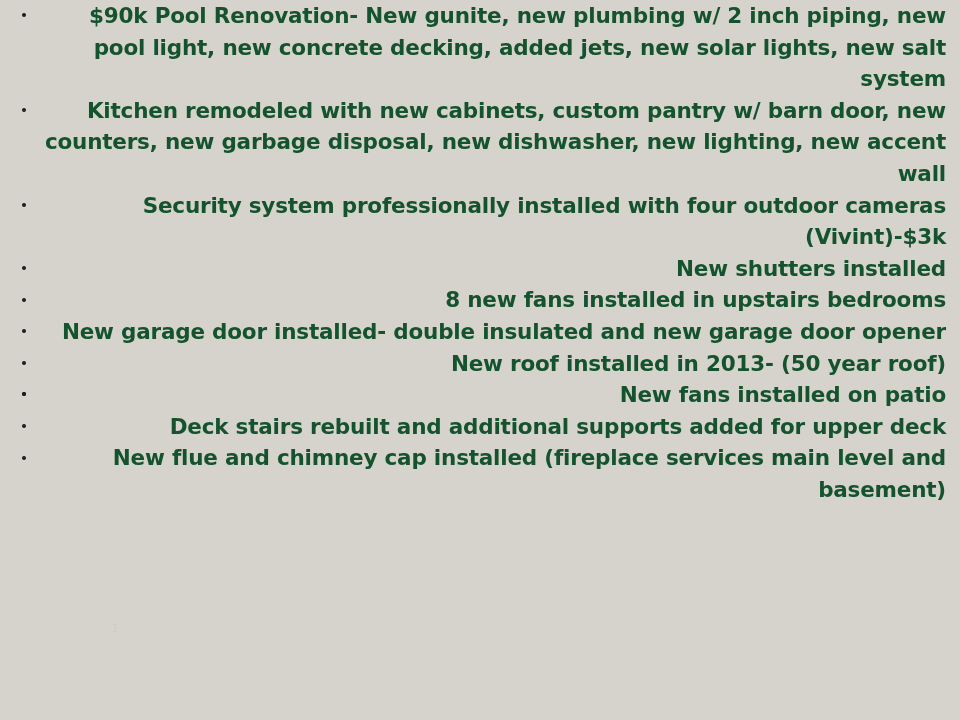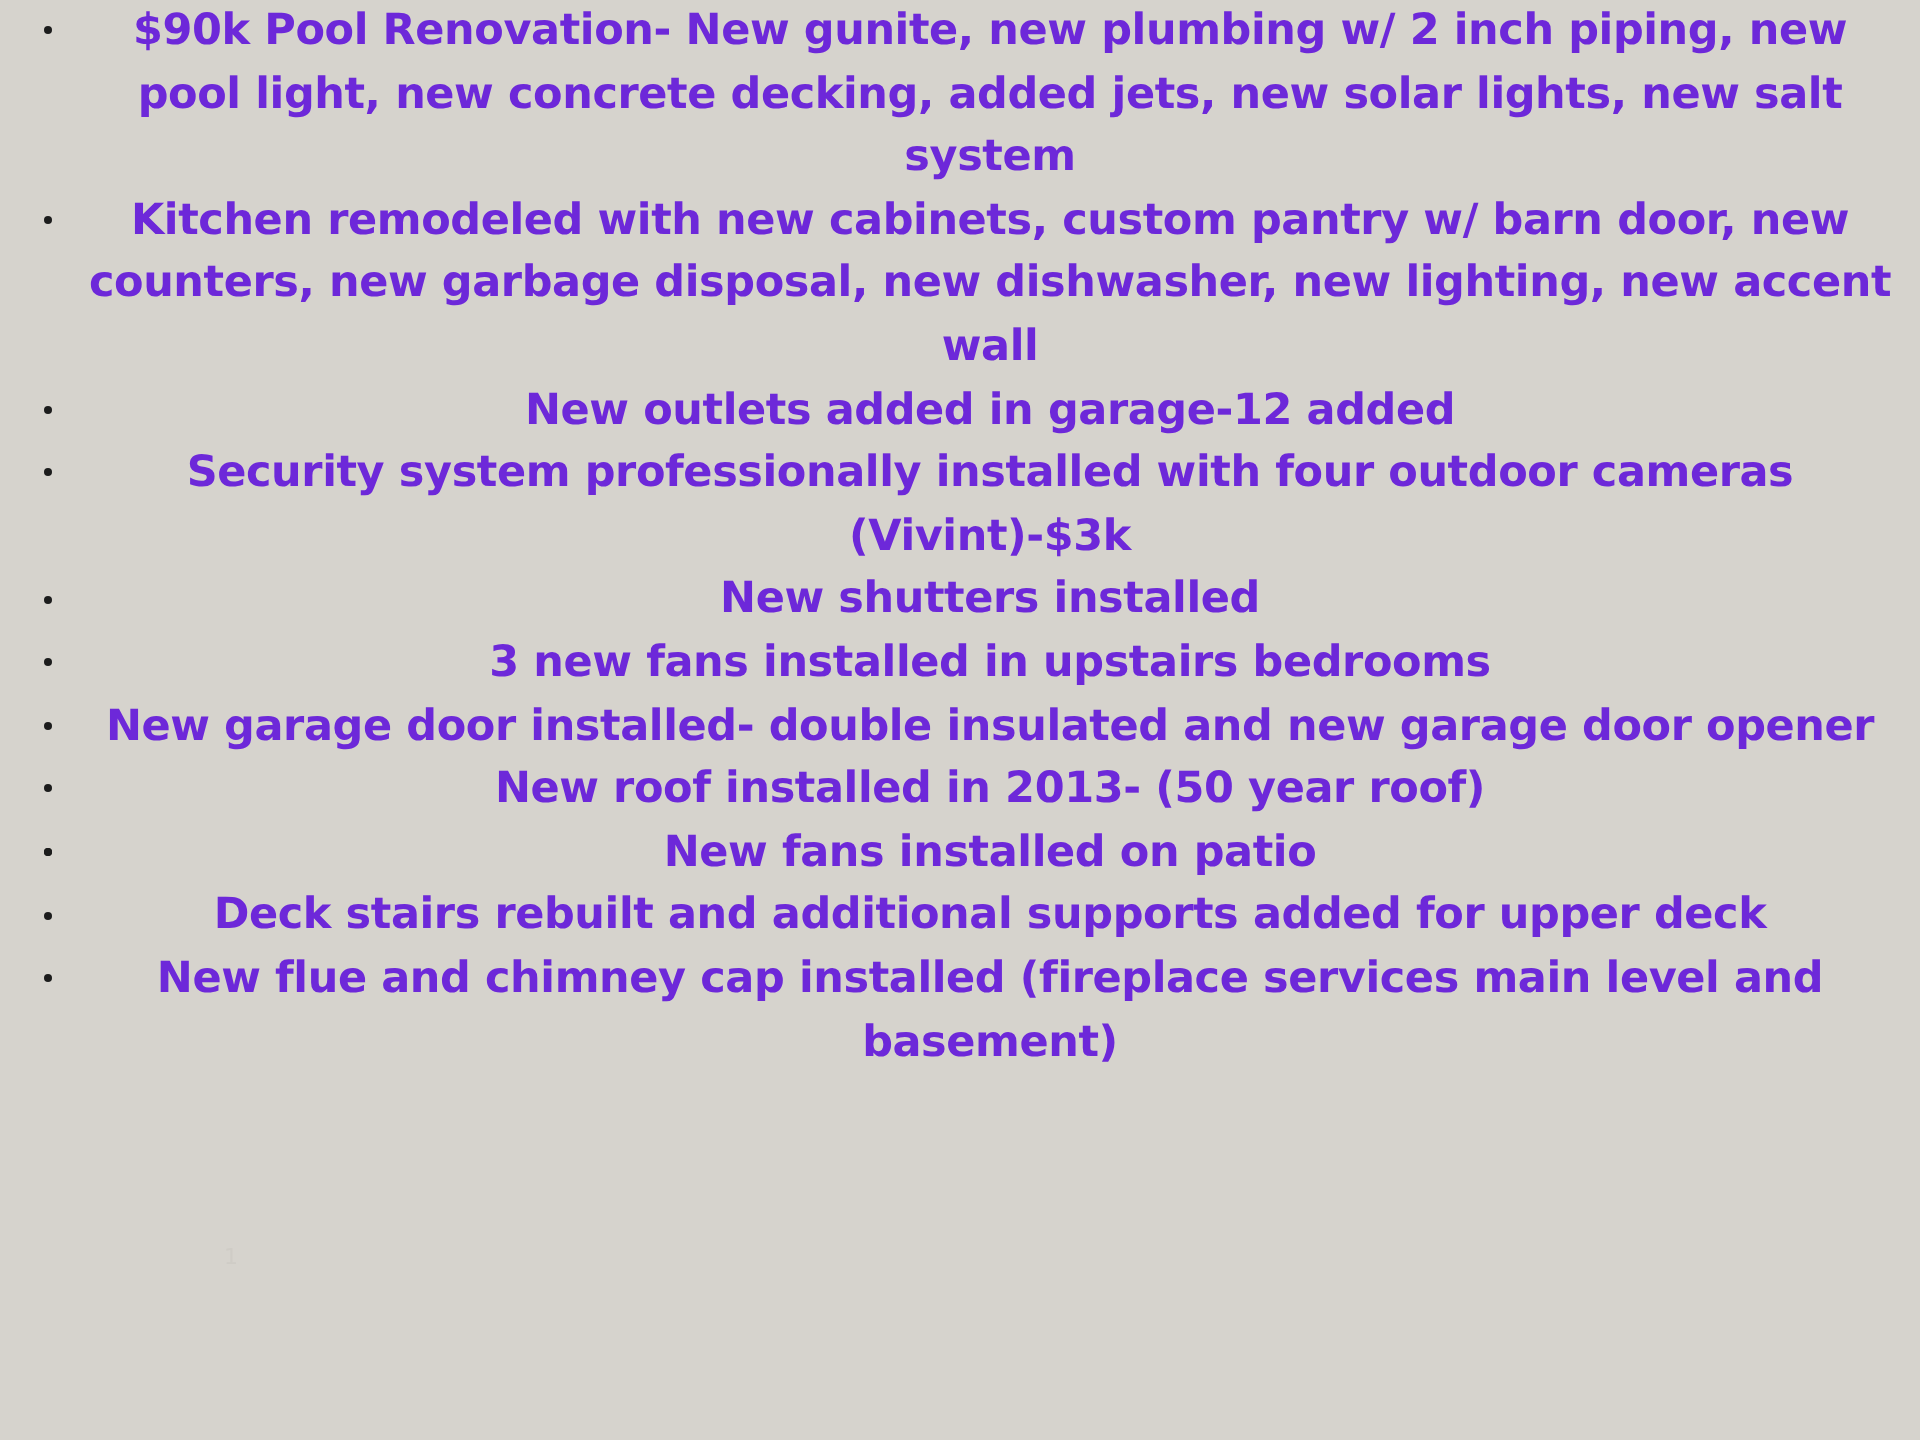--- a/index.html
+++ b/index.html
@@ -21,26 +21,26 @@
     box-sizing: border-box;
     padding: 0;
   }
   ul.bullet-list {
     list-style: none;
     margin: 0;
     padding: 0;
   }
   ul.bullet-list > li {
     position: relative;
-    text-align: center;
+    text-align: right;
     font-size: 21.5px;
     line-height: 1.47;
     font-weight: 700;
     letter-spacing: -0.2px;
-    color: #6d28d9;
+    color: #14532d;
     padding: 0 14px 0 44px;
     margin: 0;
     box-sizing: border-box;
   }
   ul.bullet-list > li .bullet-dot {
     position: absolute;
     left: 22px;
     top: 0.62em;
     width: 4px;
     height: 4px;
@@ -59,24 +59,23 @@
     margin-top: 4px;
   }
 </style>
 </head>
 <body>
 
 <div class="slide">
   <ul class="bullet-list">
     <li class="first-line-shift"><span class="bullet-dot"></span><span>$90k Pool Renovation- New gunite, new plumbing w/ 2 inch piping, new pool light, new concrete decking, added jets, new solar lights, new salt system</span></li>
     <li><span class="bullet-dot"></span><span>Kitchen remodeled with new cabinets, custom pantry w/ barn door, new counters, new garbage disposal, new dishwasher, new lighting, new accent wall</span></li>
-    <li><span class="bullet-dot"></span><span>New outlets added in garage-12 added</span></li>
     <li><span class="bullet-dot"></span><span>Security system professionally installed with four outdoor cameras (Vivint)-$3k</span></li>
     <li><span class="bullet-dot"></span><span>New shutters installed</span></li>
-    <li><span class="bullet-dot"></span><span>3 new fans installed in upstairs bedrooms</span></li>
+    <li><span class="bullet-dot"></span><span>8 new fans installed in upstairs bedrooms</span></li>
     <li><span class="bullet-dot"></span><span>New garage door installed- double insulated and new garage door opener</span></li>
     <li><span class="bullet-dot"></span><span>New roof installed in 2013- (50 year roof)</span></li>
     <li><span class="bullet-dot"></span></li>
     <li><span class="bullet-dot"></span><span>New fans installed on patio</span></li>
     <li><span class="bullet-dot"></span><span>Deck stairs rebuilt and additional supports added for upper deck</span></li>
     <li><span class="bullet-dot"></span><span>New flue and chimney cap installed (fireplace services main level and basement)</span></li>
 
   </ul>
   <div class="page-number">1</div>
 </div>

